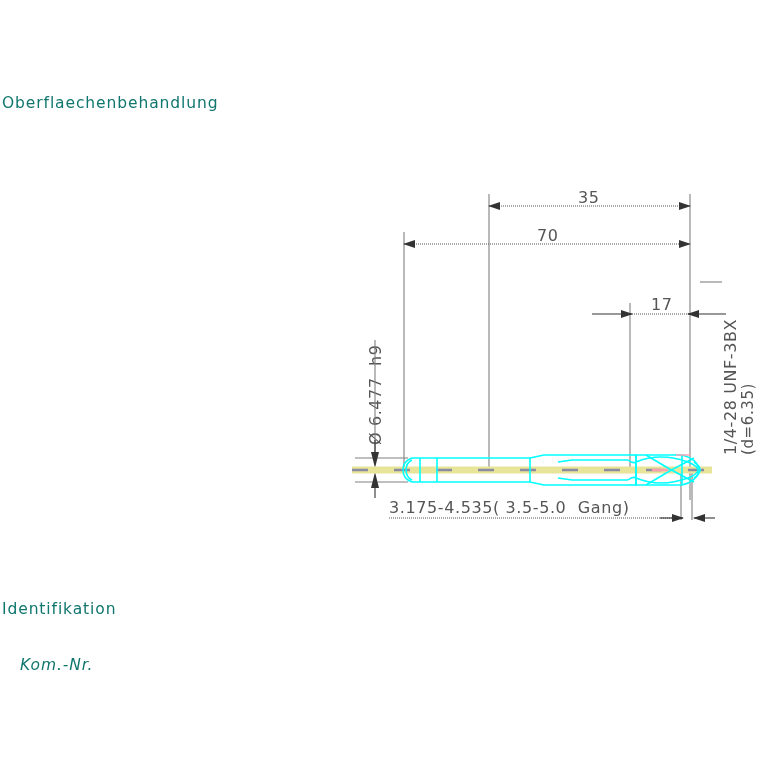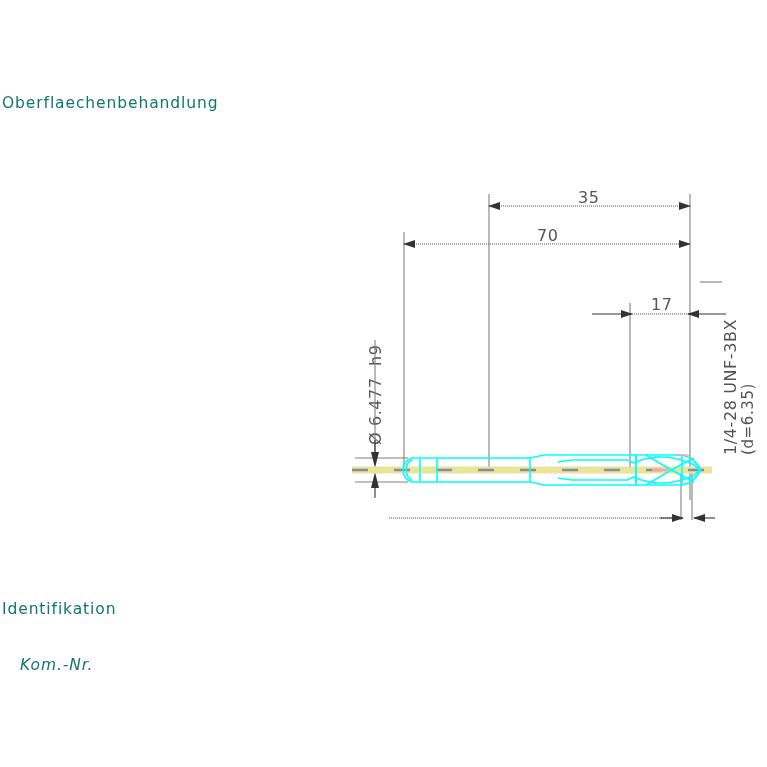--- a/index.html
+++ b/index.html
@@ -49,20 +49,21 @@
   <div class="dim-text" style="left:537px;top:226px;">70</div>
 
   <div class="dim-text" style="left:651px;top:295px;">17</div>
 
   <div class="dim-text rot90" style="left:366px;top:445px;">Ø 6.477  h9</div>
 
   <div class="dim-text rot90" style="left:721px;top:455px;">1/4-28 UNF-3BX</div>
 
   <div class="dim-text rot90" style="left:739px;top:455px;font-size:15px;">(d=6.35)</div>
 
+  <div class="dim-text" style="left:389px;top:498px;">3.175-4.535( 3.5-5.0  Gang)</div>
 
   <svg width="767" height="767" viewBox="0 0 767 767">
     <defs>
       <marker id="arrR" markerWidth="12" markerHeight="8" refX="11" refY="4" orient="auto" markerUnits="userSpaceOnUse">
         <path d="M0,0 L12,4 L0,8 Z" fill="#333333"></path>
       </marker>
       <marker id="arrL" markerWidth="12" markerHeight="8" refX="1" refY="4" orient="auto" markerUnits="userSpaceOnUse">
         <path d="M12,0 L0,4 L12,8 Z" fill="#333333"></path>
       </marker>
     </defs>

